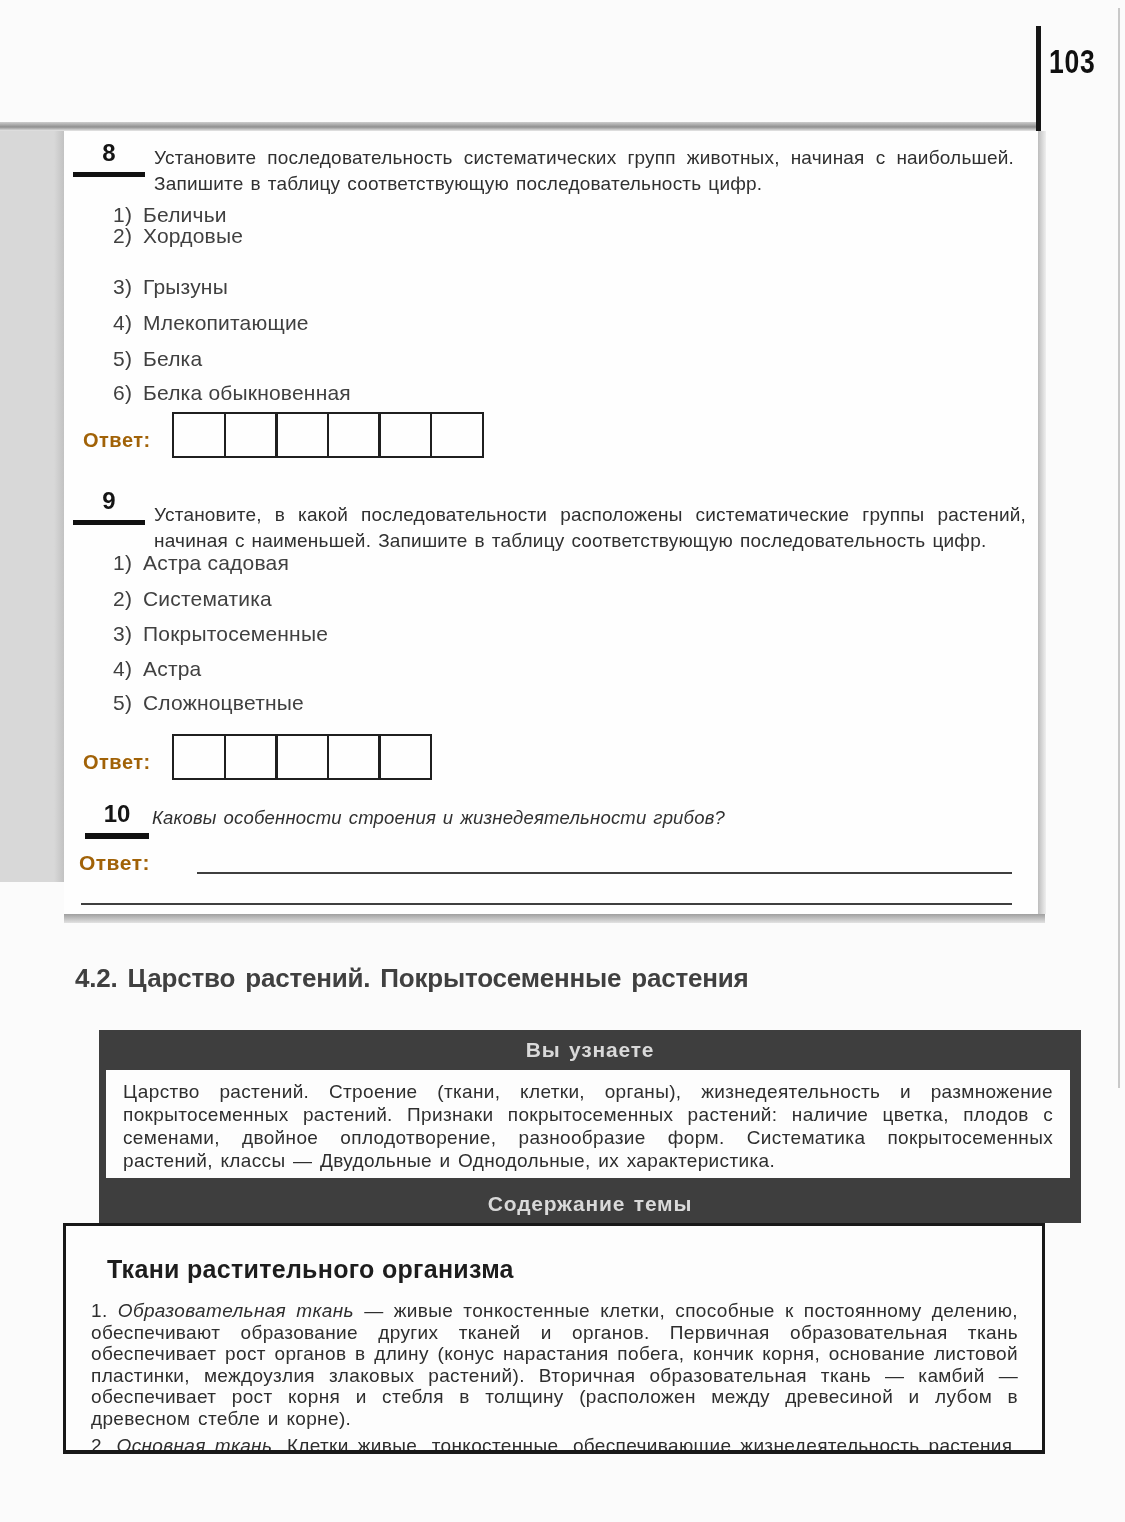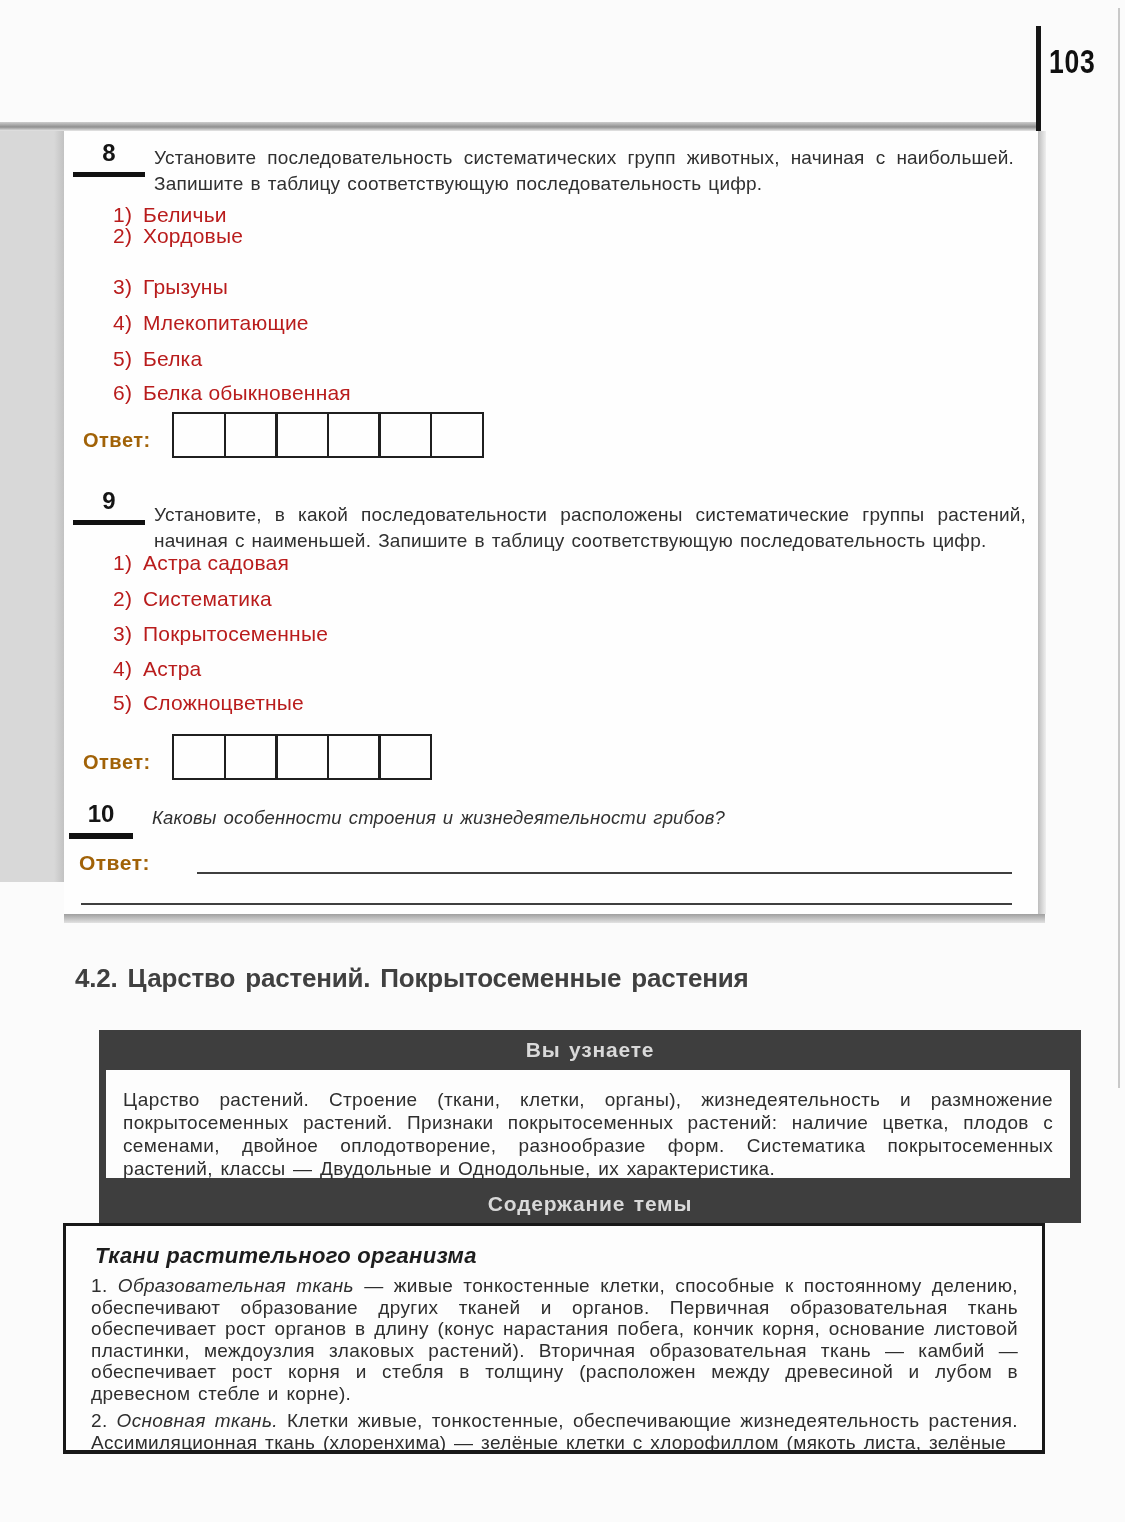--- a/index.html
+++ b/index.html
@@ -25,48 +25,48 @@
   .pagenum-rule{left:1036px;top:26px;width:5px;height:105px;background:#161616;}
   .pagenum{left:1049px;top:42px;font-size:34px;font-weight:bold;color:#101010;
     transform:scaleX(0.78);transform-origin:left top;letter-spacing:1px;}
   .page-edge-line{left:1118px;top:8px;width:2px;height:1080px;background:#c9c9c9;}
 
   
   .qnum{width:72px;text-align:center;font-size:24px;font-weight:bold;color:#151515;}
   .qnum .bar{height:5px;background:#111;margin-top:5px;}
   .qtext{font-size:19px;line-height:26px;text-align:justify;color:#303030;
     letter-spacing:0.2px;word-spacing:1.5px;}
-  .opt-row{position:absolute;left:113px;font-size:21px;color:#b91c1c;letter-spacing:0.2px;}
+  .opt-row{position:absolute;left:113px;font-size:21px;color:#404040;letter-spacing:0.2px;}
   .opt-row .onum{display:inline-block;width:30px;}
   .ans-label{font-size:20px;font-weight:bold;color:#a16207;letter-spacing:0.5px;}
   .ans-boxes{display:flex;}
   .ans-cell{width:54px;height:46px;border:2.5px solid #1f1f1f;background:transparent;
     box-sizing:border-box;margin-left:-2.5px;}
   .ans-cell:first-child{margin-left:0;}
   .ans-line{height:2px;background:#3f3f3f;}
 
   
   .section-heading{left:75px;top:963px;font-size:26px;font-weight:bold;color:#404040;
     letter-spacing:-0.2px;word-spacing:3px;}
   .dark-box{background:#3e3e3e;margin-left:36px;}
   .box-title{text-align:center;font-size:21px;font-weight:bold;color:#d9d9d9;
     letter-spacing:0.8px;word-spacing:2px;}
   .learn-box{left:63px;top:1030px;width:982px;height:155px;}
   .learn-box .box-title{padding-top:8px;}
   .learn-panel{position:absolute;left:7px;top:40px;width:964px;height:108px;
-    background:#fdfdfd;box-sizing:border-box;padding:18px 17px;}
+    background:#fdfdfd;box-sizing:border-box;padding:10px 17px;}
   .body-par{font-size:19px;line-height:23px;text-align:justify;color:#2e2e2e;
     letter-spacing:0.35px;word-spacing:2px;margin:0;}
   .content-title{left:63px;top:1185px;width:982px;height:38px;}
   .content-title .box-title{padding-top:7px;}
   .content-body{left:63px;top:1223px;width:982px;height:231px;background:#fdfdfd;
     border:3px solid #181818;border-bottom-width:4px;box-sizing:border-box;
     padding:13px 24px 0 25px;overflow:hidden;}
-  .subhead{font-size:22px;font-weight:bold;font-style:italic;color:#1d1d1d;
-    margin:4px;letter-spacing:0.3px;}
+  .subhead{font-size:25px;font-weight:bold;color:#1d1d1d;
+    margin:16px;letter-spacing:0.3px;}
   .content-body p{margin:6px 0 0;line-height:21.5px;}
 </style>
 </head>
 <body>
 
 <div class="abs gray-strip"></div>
 <div class="abs strip-inner-shadow"></div>
 <div class="abs card-top-shadow"></div>
 <div class="abs card"></div>
 <div class="abs card-right-shadow"></div>
@@ -134,21 +134,21 @@
 
 <div class="abs ans-label" style="left:83px;top:751px;">Ответ:</div>
 <div class="abs ans-boxes" style="left:172px;top:734px;">
     <div class="ans-cell"></div>
     <div class="ans-cell"></div>
     <div class="ans-cell"></div>
     <div class="ans-cell"></div>
     <div class="ans-cell"></div>
   </div>
 
-<div class="abs qnum" style="left:69px;top:800px;width:64px;">
+<div class="abs qnum" style="left:85px;top:800px;width:64px;">
   <span>10</span>
   <div class="bar" style="height:6px;"></div>
 </div>
 <div class="abs qtext" style="left:152px;top:805px;width:740px;font-size:18.5px;text-align:left;font-style:italic;">Каковы особенности строения и жизнедеятельности грибов?</div>
 
 <div class="abs ans-label" style="left:79px;top:851px;font-size:21px;">Ответ:</div>
 <div class="abs ans-line" style="left:197px;top:872px;width:815px;"></div>
 <div class="abs ans-line" style="left:81px;top:903px;width:931px;"></div>
 
 <div class="abs section-heading">4.2. Царство растений. Покрытосеменные растения</div>

